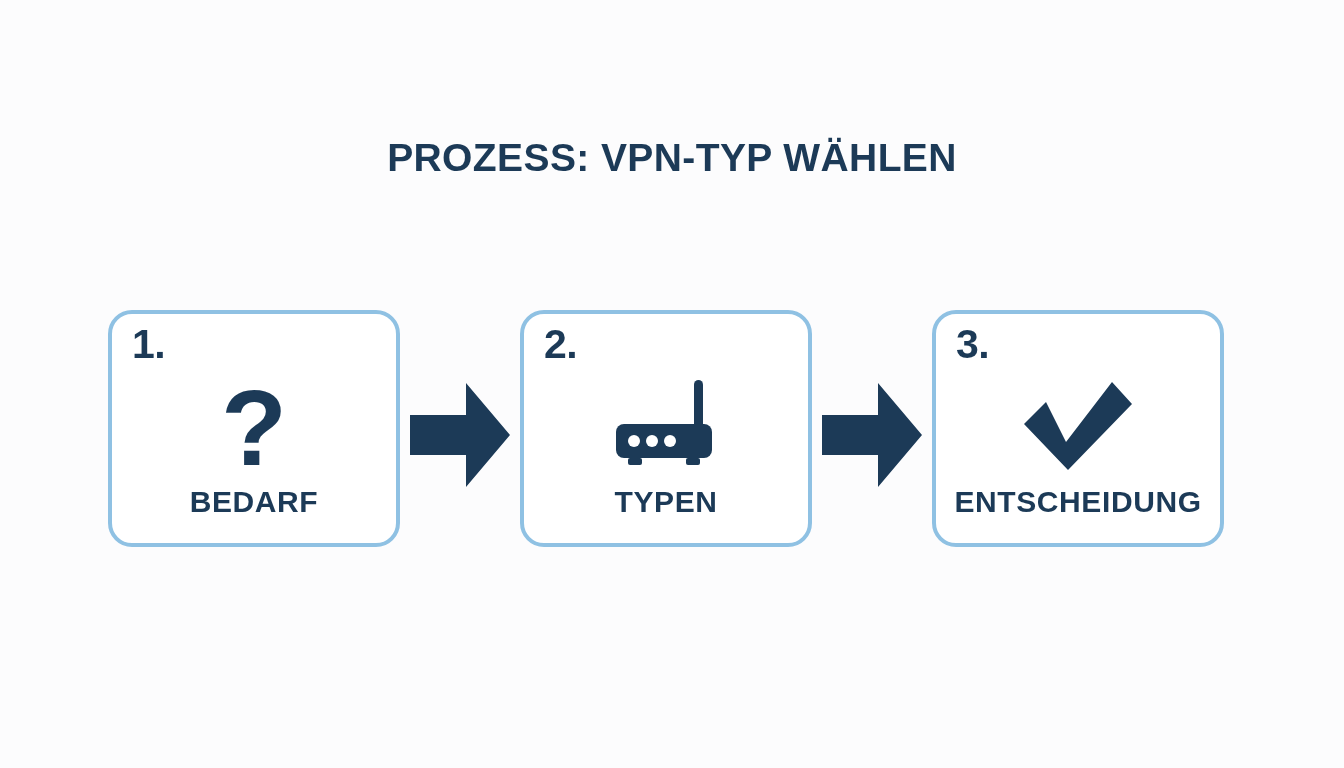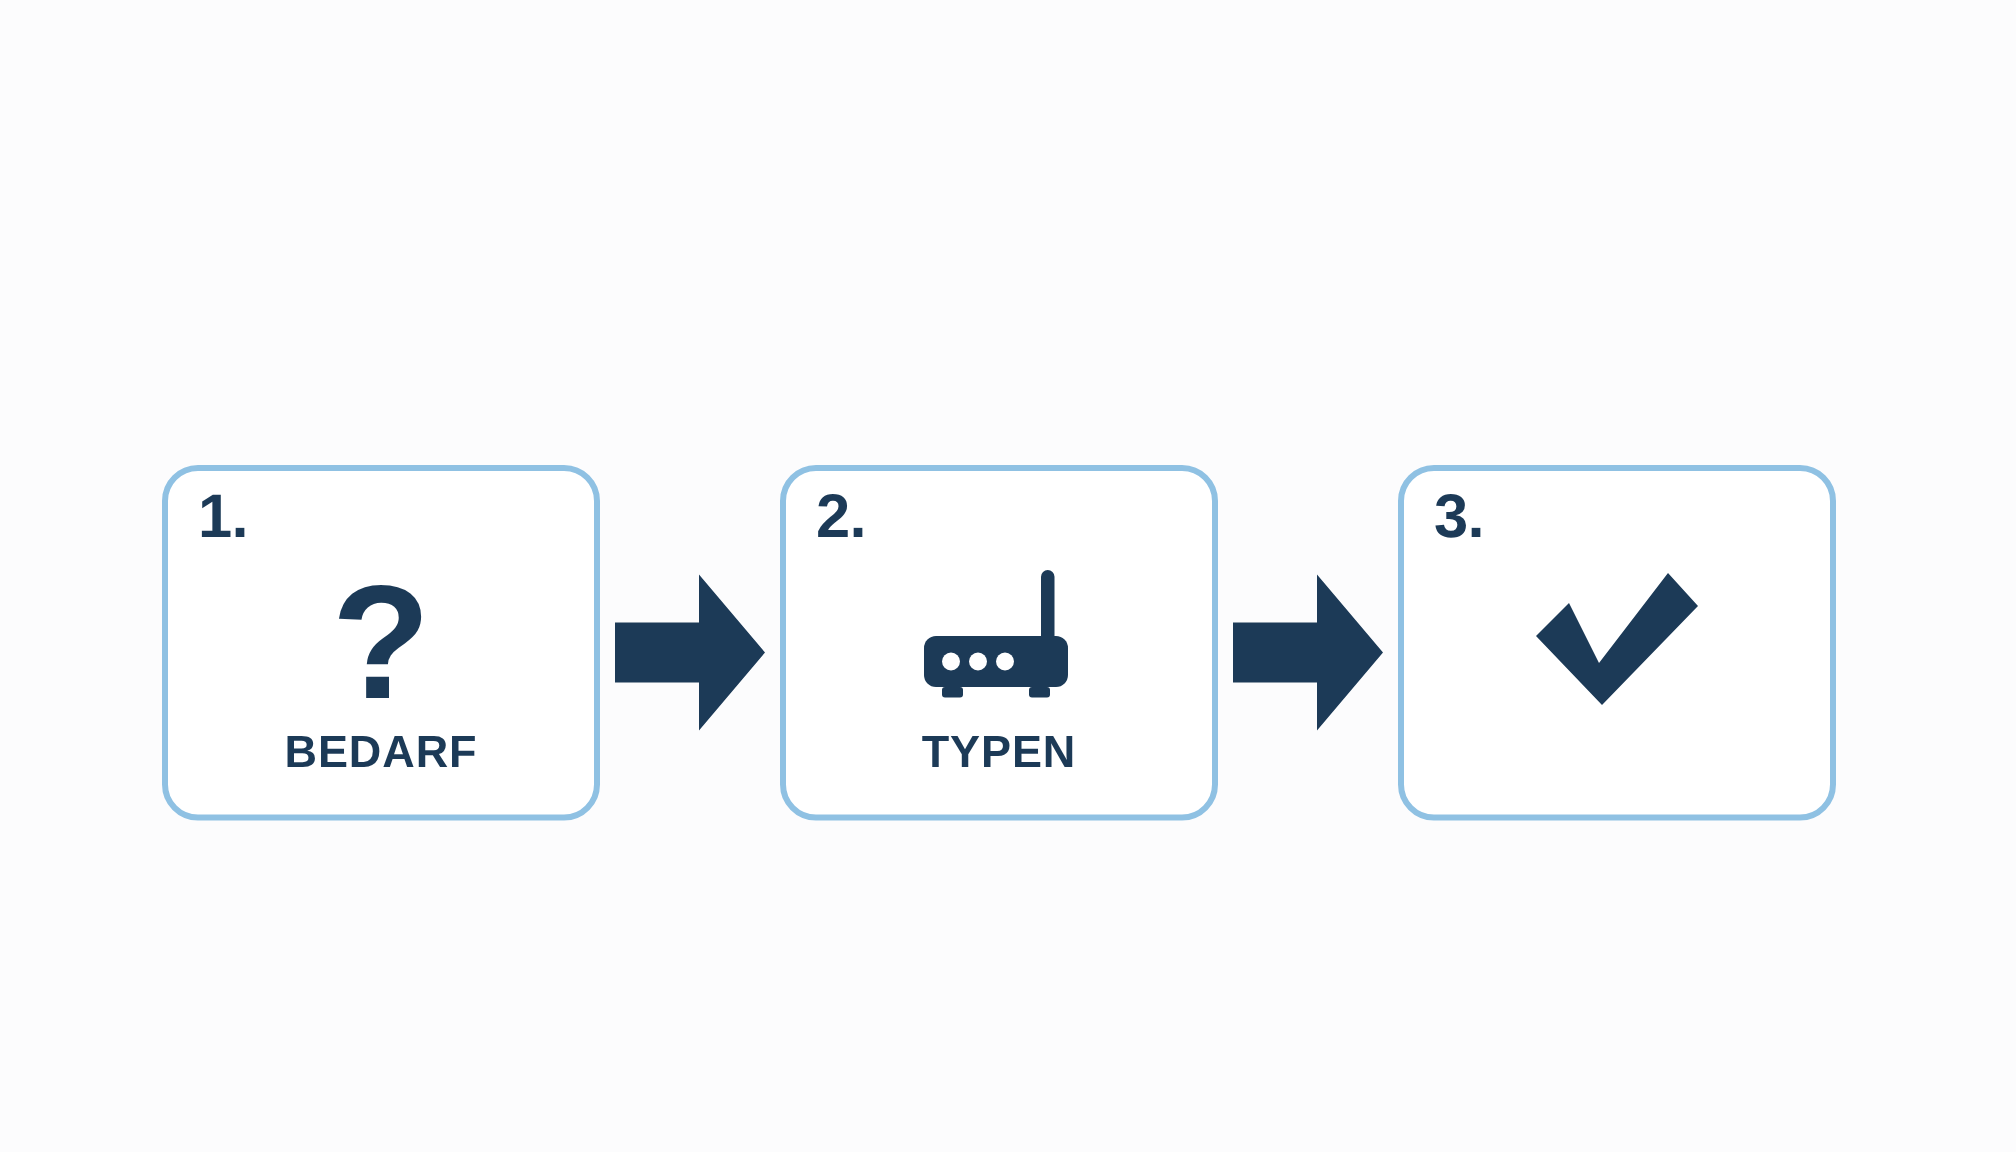--- a/index.html
+++ b/index.html
@@ -103,20 +103,21 @@
     height: 124px;
   }
   .arrow-1 { left: 408px; }
   .arrow-2 { left: 820px; }
 </style>
 </head>
 <body>
 
 <div id="canvas">
 
+  <div class="page-title">PROZESS: VPN-TYP WÄHLEN</div>
 
   <div class="step-card card-1">
     <div class="step-number">1.</div>
 
     <div class="icon-slot">
       <div class="qmark">?</div>
     </div>
 
     <div class="step-label">BEDARF</div>
   </div>
@@ -157,15 +158,16 @@
 
   <div class="step-card card-3">
     <div class="step-number">3.</div>
 
     <div class="icon-slot">
       <svg width="116" height="96" viewBox="0 0 116 96">
         <polygon points="4,46 26,24 46,64 92,4 112,26 48,92" fill="#1c3a57"></polygon>
       </svg>
     </div>
 
+    <div class="step-label">ENTSCHEIDUNG</div>
   </div>
 
 </div>
 
 </body></html>

